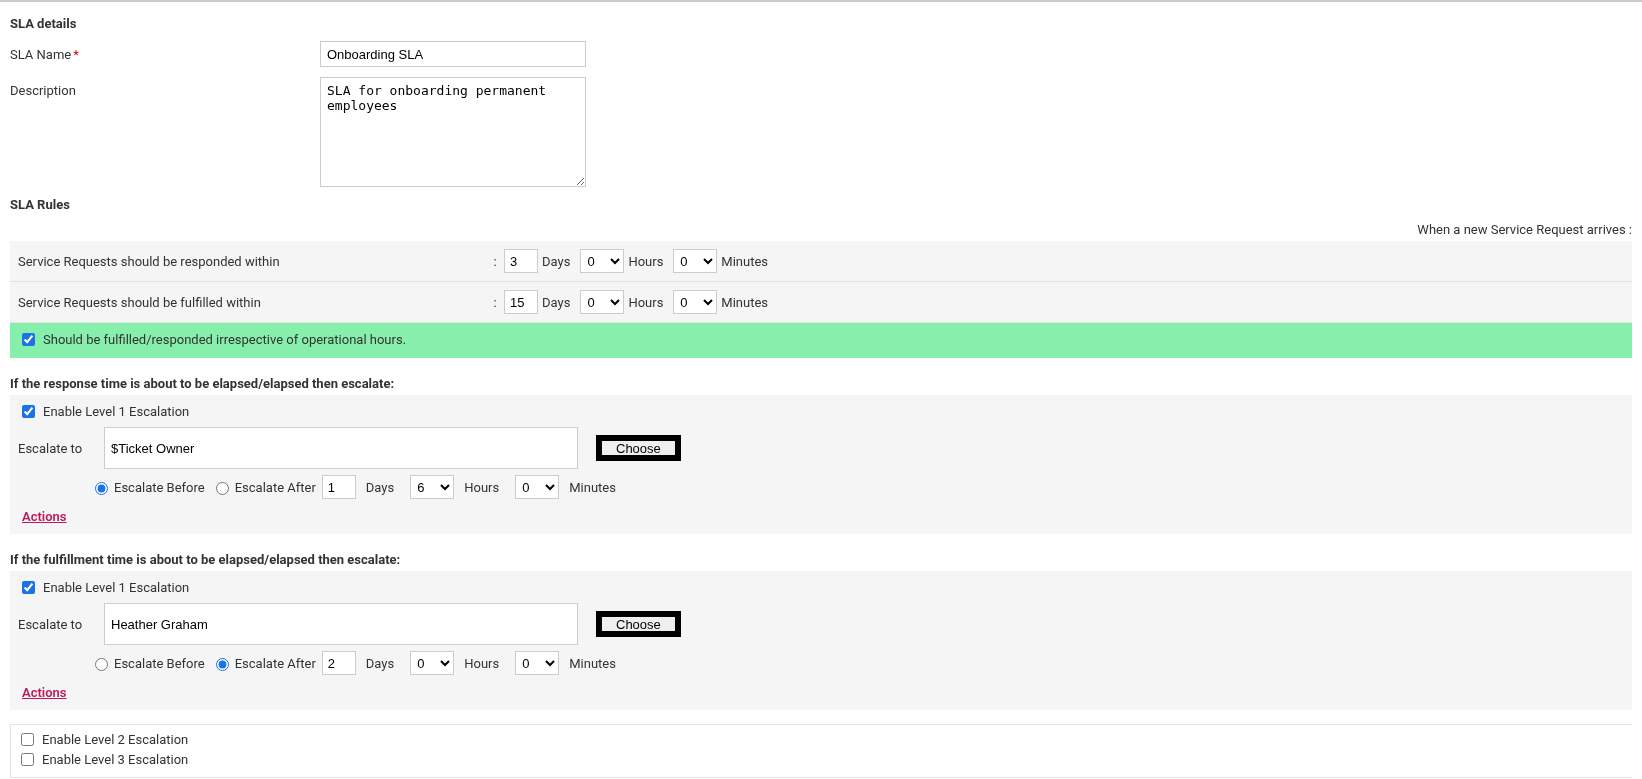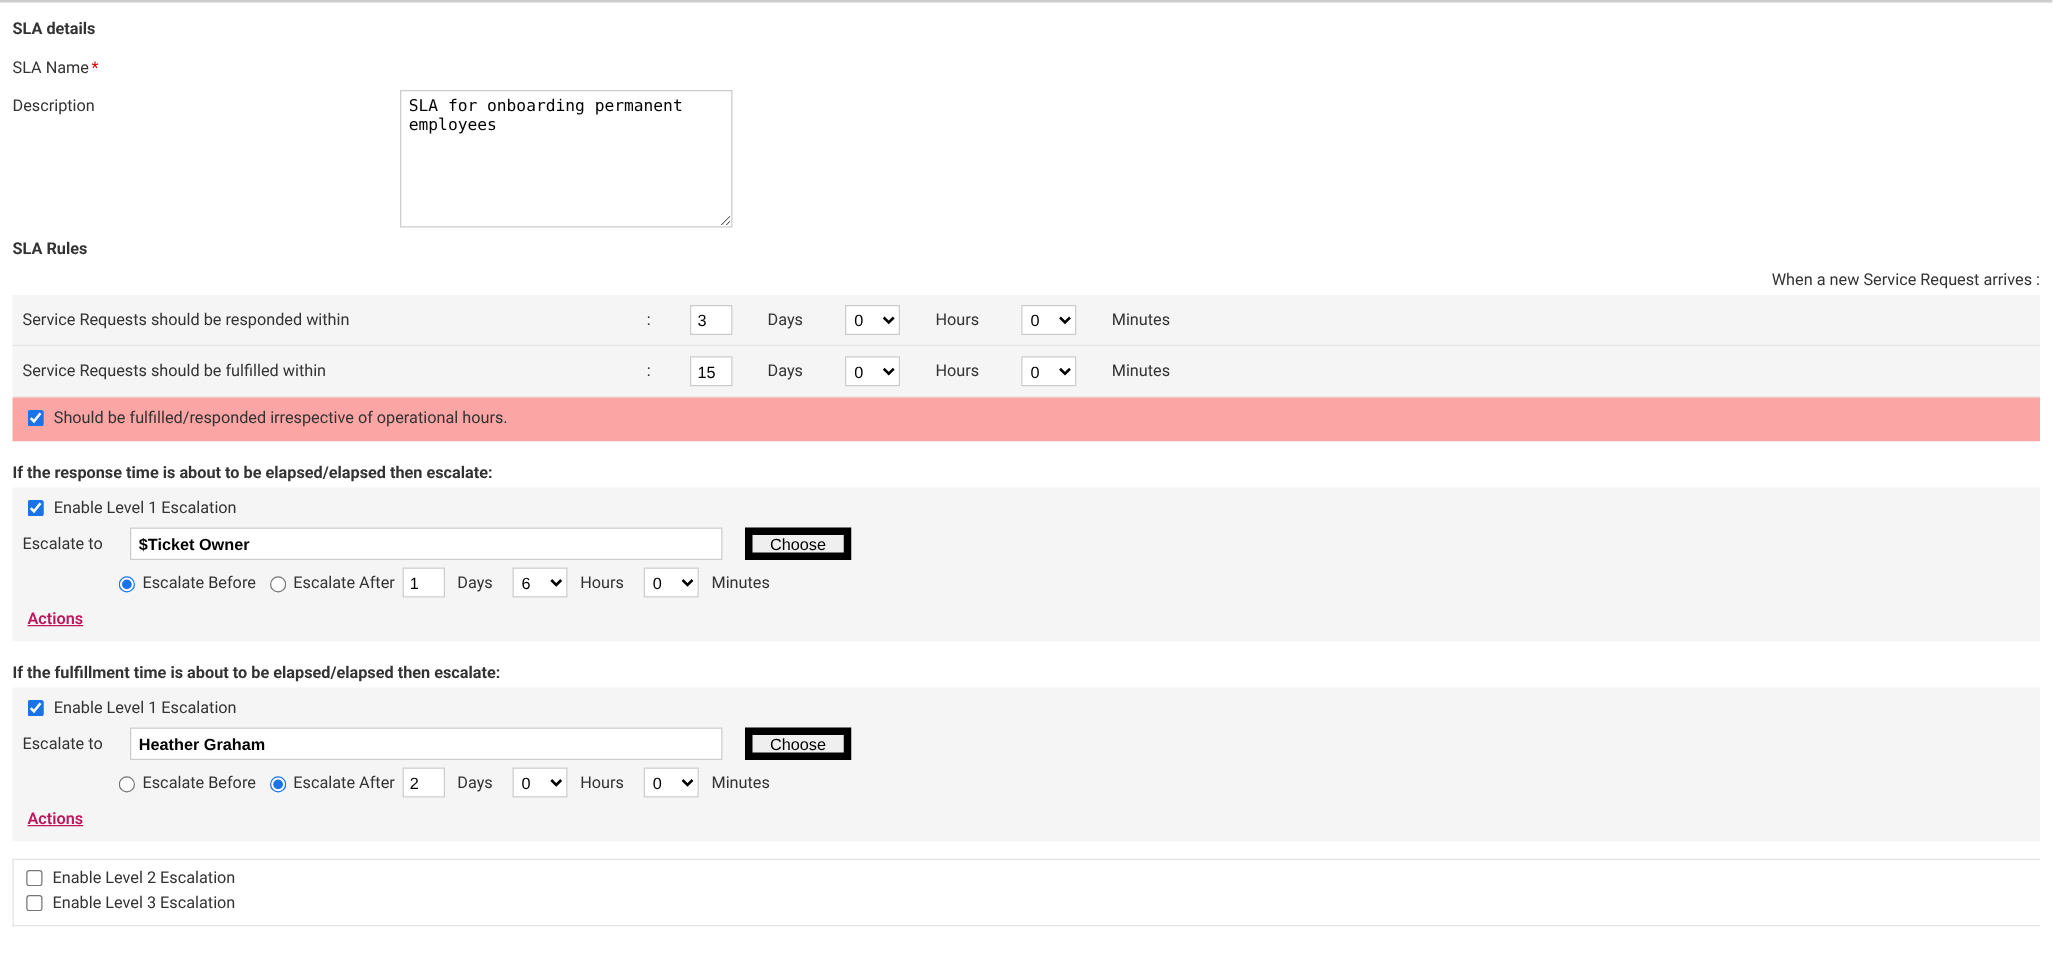--- a/index.html
+++ b/index.html
@@ -46,21 +46,20 @@
   .subhead {
     margin: 10px 0 4px 0;
     text-align: right;
   }
   .rule-row {
     display: flex;
     align-items: center;
     background: #f5f5f5;
     border-bottom: 1px solid #e3e3e3;
     padding: 8px 8px;
-    gap: 24px;
   }
   .rule-label {
     width: 468px;
   }
   .colon { width: 18px; text-align: center; }
   .num-input {
     width: 34px;
     height: 24px;
     text-align: left;
     padding: 2px 5px;
@@ -72,21 +71,21 @@
   .sel {
     height: 24px;
     border: 1px solid #ccc;
     background: #fff;
     font-size: 13px;
     padding: 0 2px;
     margin-right: 4px;
     width: 44px;
   }
   .check-block {
-    background: #fca5a5;
+    background: #86efac;
     padding: 6px 8px 8px 8px;
   }
   .chk-line { display: flex; align-items: center; gap: 5px; margin: 1px 0; }
   .chk-indent { margin-left: 22px; }
   input[type="checkbox"] {
     width: 13px; height: 13px; accent-color: #1a73e8;
   }
   input[type="radio"] { accent-color: #1a73e8; }
   .esc-heading {
     font-weight: 700;
@@ -98,25 +97,24 @@
   }
   .escalate-to-row {
     display: flex;
     align-items: center;
     gap: 18px;
     margin: 6px 0;
   }
   .escalate-to-row .lbl { width: 68px; }
   .escalate-input {
     width: 474px;
-    height: 26px;
+    height: 42px;
     border: 1px solid #ccc;
     padding: 3px 6px;
     font-size: 13px;
-    font-weight: bold;
   }
   .btn {
     height: 26px;
     padding: 0 14px;
     border: 6px solid #000000;
     background: #efefef;
     font-size: 13px;
     cursor: pointer;
   }
   .timing-row {
@@ -147,20 +145,21 @@
 <body>
 
 <div class="page">
 
   <div class="section-title">SLA details</div>
 
   <div class="form-row">
     <div class="form-label">
       <span>SLA Name</span><span class="req">*</span>
     </div>
+    <input type="text" class="wide" value="Onboarding SLA" style="">
   </div>
 
   <div class="form-row">
     <div class="form-label">Description</div>
     <textarea class="desc" style="">SLA for onboarding permanent employees</textarea>
   </div>
 
   <div class="section-title">SLA Rules</div>
   <div class="subhead">When a new Service Request arrives :</div>
 

